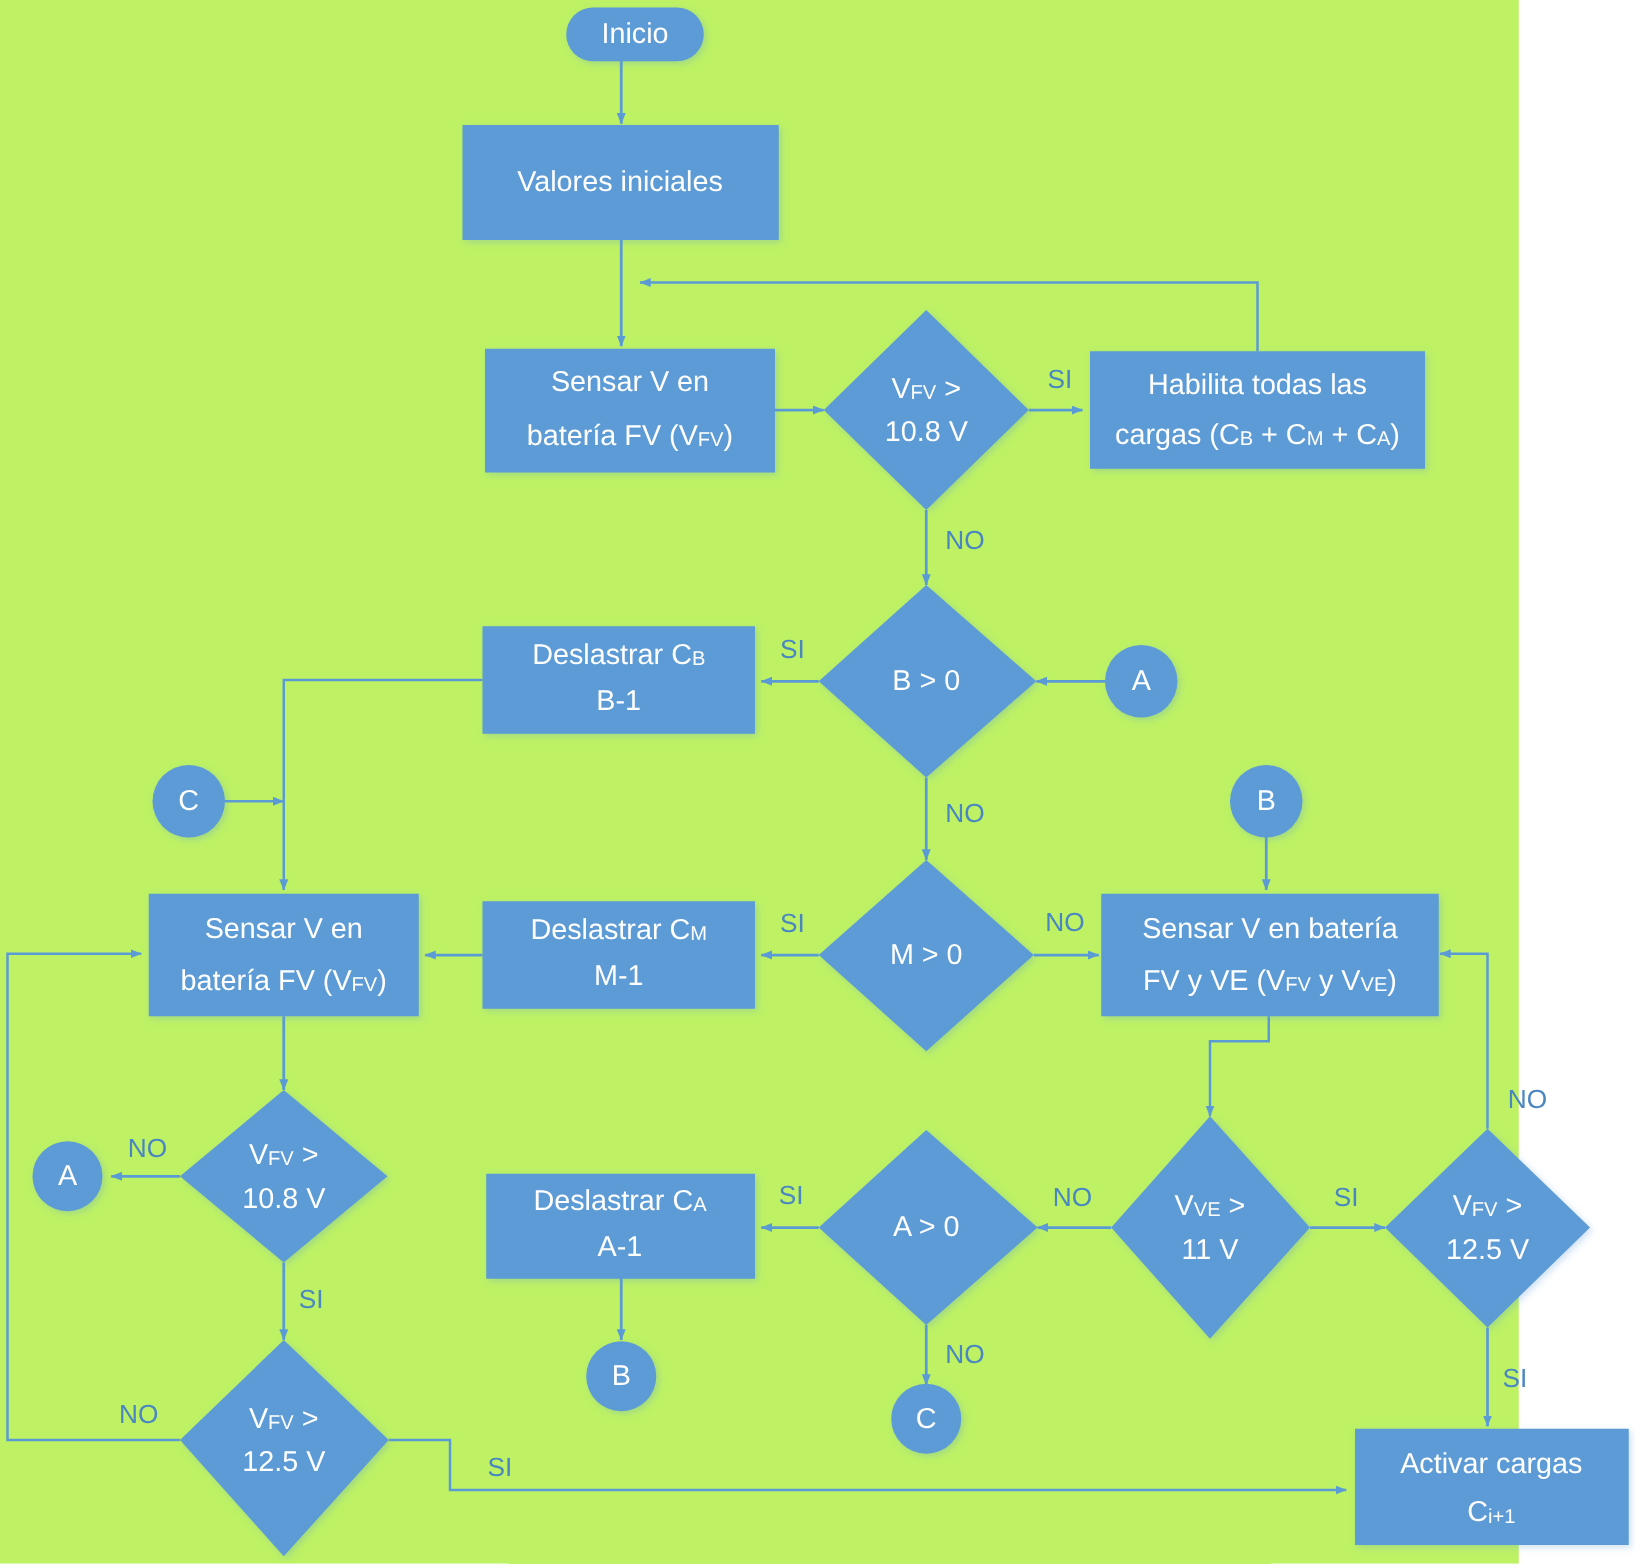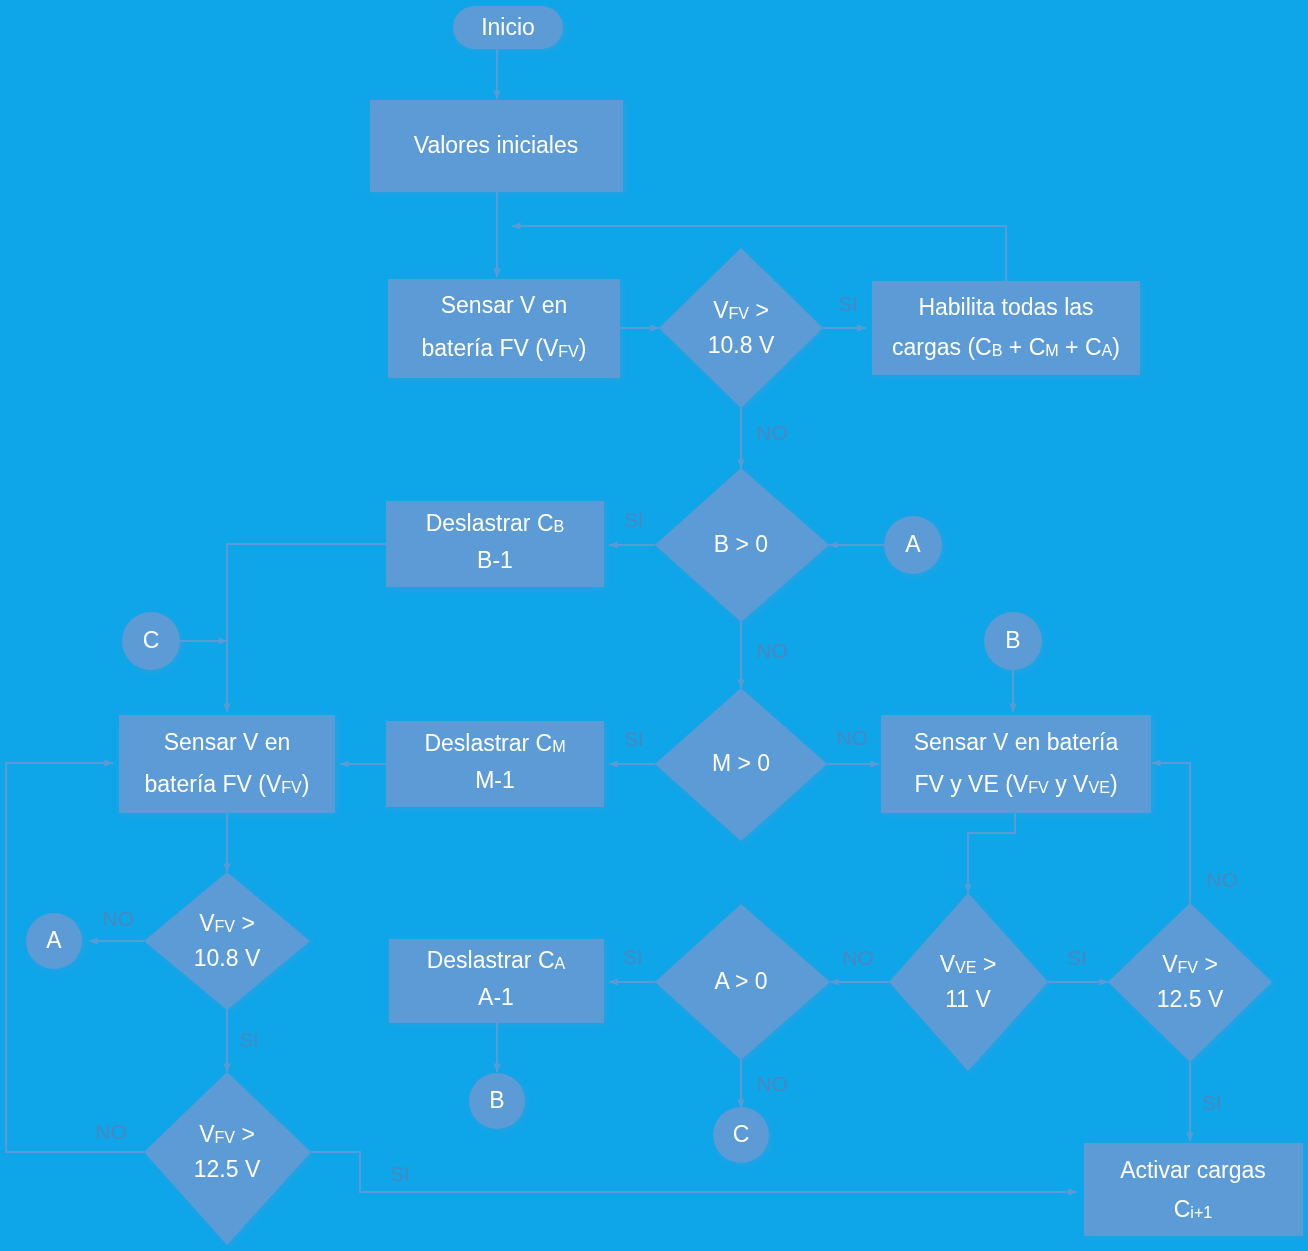--- a/index.html
+++ b/index.html
@@ -8,23 +8,23 @@
     background: #ffffff;
   }
   body {
     width: 1308px;
     height: 1251px;
     font-family: "Liberation Sans", sans-serif;
     overflow: hidden;
   }
   #canvas {
     position: relative;
-    width: 1308px;
+    width: 1215px;
     height: 1251px;
-    background: #0ea5e9;
+    background: #bef264;
     text-align: center;
   }
   svg.flow {
     position: absolute;
     top: 0;
     left: 0;
     width: 1308px;
     height: 1251px;
   }
   .shape-fill { fill: #5B9BD5; }

